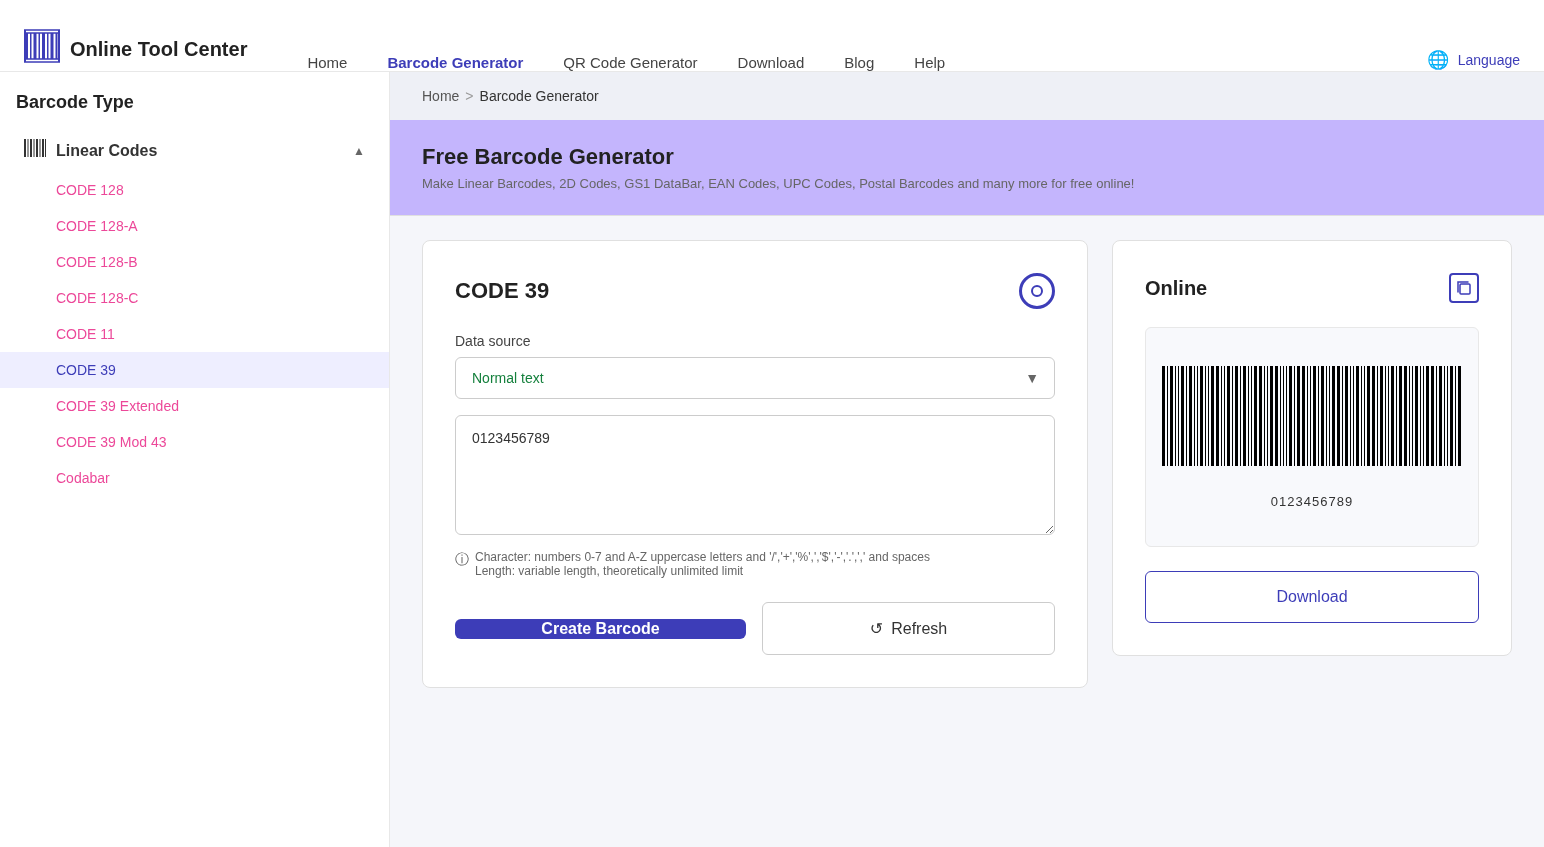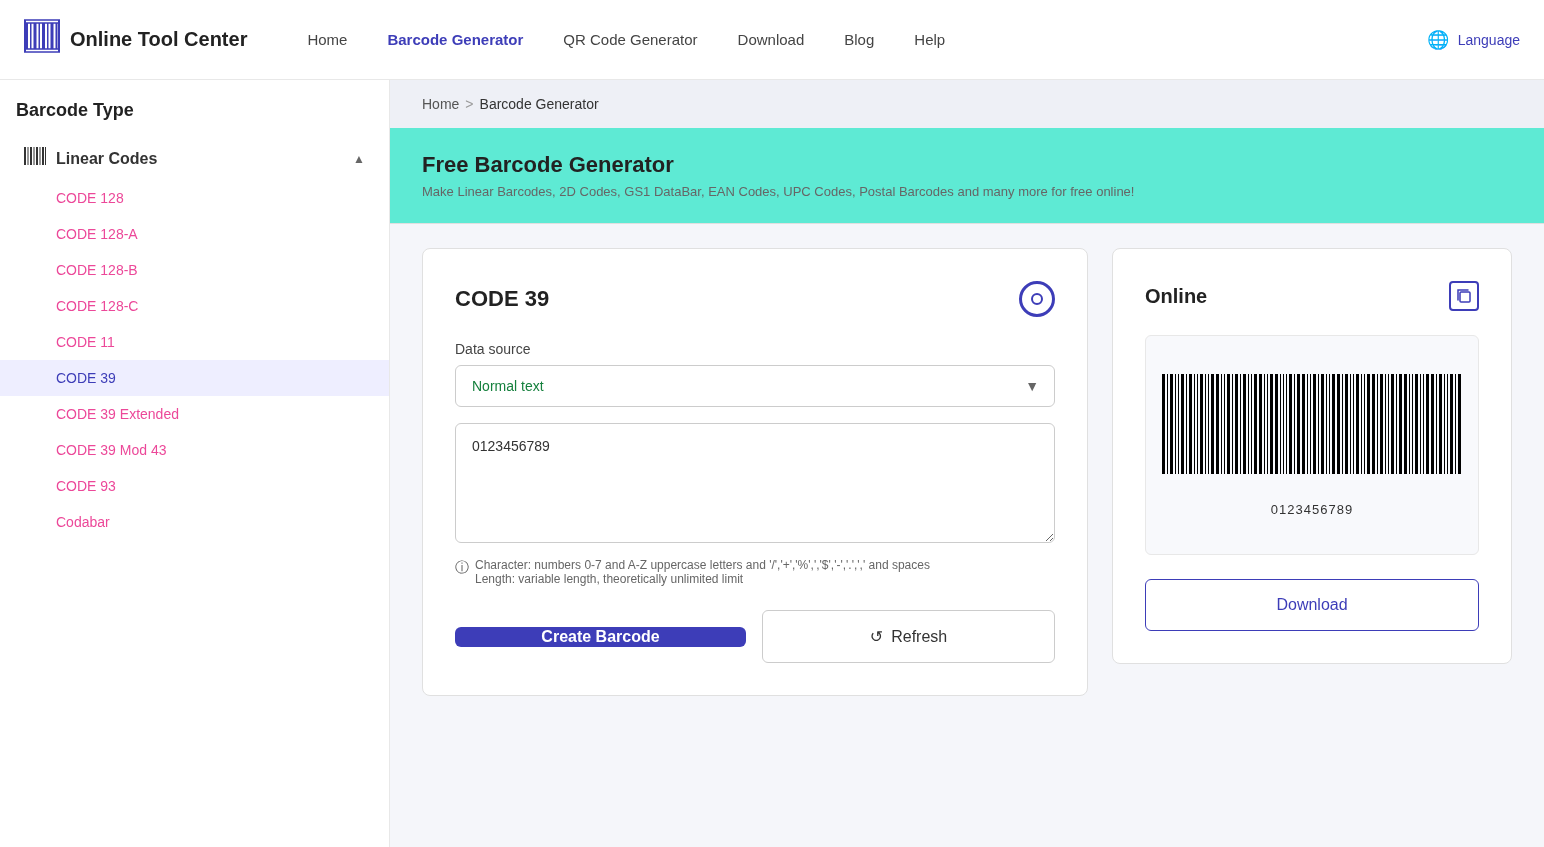--- a/index.html
+++ b/index.html
@@ -1,23 +1,23 @@
 <!DOCTYPE html>
 <html><head>
   <meta charset="utf-8">
   <style>
     * { box-sizing: border-box; margin: 0; padding: 0; }
     body { font-family: Arial, sans-serif; background: #fff; color: #333; font-size: 14px; }
 
     
     .header {
       display: flex;
-      align-items: center;
+      align-items: flex-end;
       padding: 0 24px;
-      height: 80px;
+      height: 72px;
       border-bottom: 1px solid #e8e8e8;
       background: #fff;
     }
     .logo {
       display: flex;
       align-items: center;
       gap: 10px;
       margin-right: 60px;
       text-decoration: none;
     }
@@ -132,21 +132,21 @@
     }
     .breadcrumb-link {
       color: #555;
       text-decoration: none;
     }
     .breadcrumb-sep { color: #999; }
     .breadcrumb-current { color: #333; }
 
     
     .page-header {
-      background: #5eead4;
+      background: #c4b5fd;
       padding: 24px 32px;
       border-bottom: 1px solid #e0e0e0;
     }
     .page-title {
       font-size: 22px;
       font-weight: bold;
       color: #222;
       margin-bottom: 6px;
     }
     .page-desc {
@@ -425,21 +425,20 @@
     </div>
 
     <div class="sidebar-item">CODE 128</div>
     <div class="sidebar-item">CODE 128-A</div>
     <div class="sidebar-item">CODE 128-B</div>
     <div class="sidebar-item">CODE 128-C</div>
     <div class="sidebar-item">CODE 11</div>
     <div class="sidebar-item active">CODE 39</div>
     <div class="sidebar-item">CODE 39 Extended</div>
     <div class="sidebar-item">CODE 39 Mod 43</div>
-    <div class="sidebar-item">CODE 93</div>
     <div class="sidebar-item">Codabar</div>
   </aside>
 
   <main class="main">
 
     <div class="breadcrumb">
       <a class="breadcrumb-link">Home</a>
       <span class="breadcrumb-sep">&gt;</span>
       <span class="breadcrumb-current">Barcode Generator</span>
     </div>

